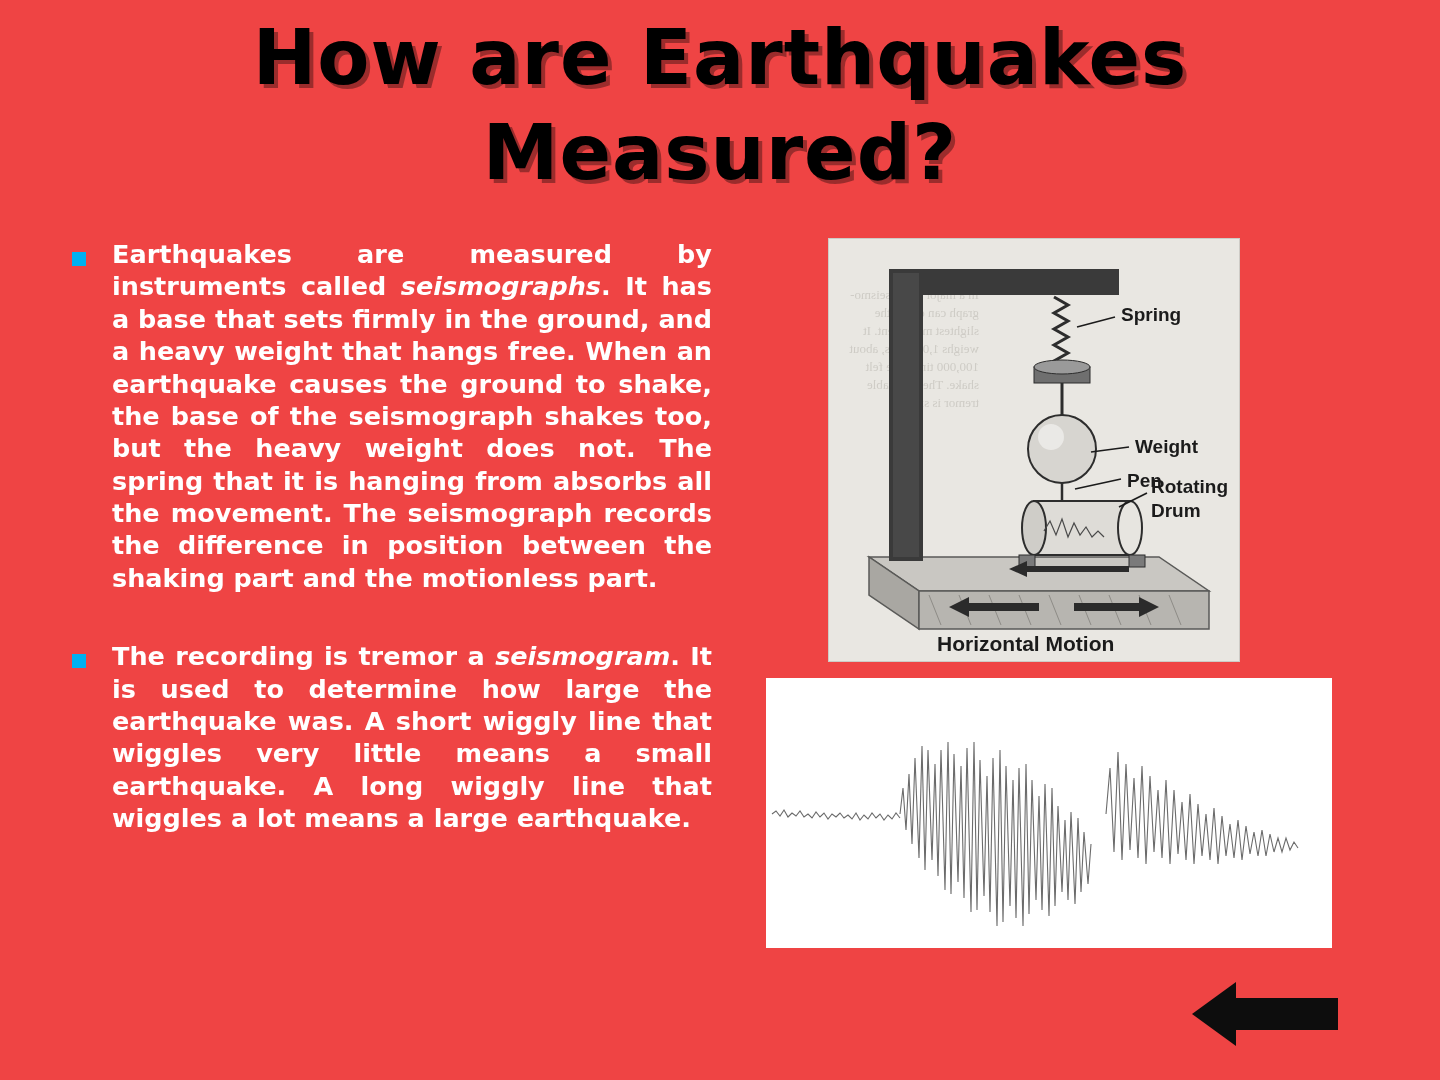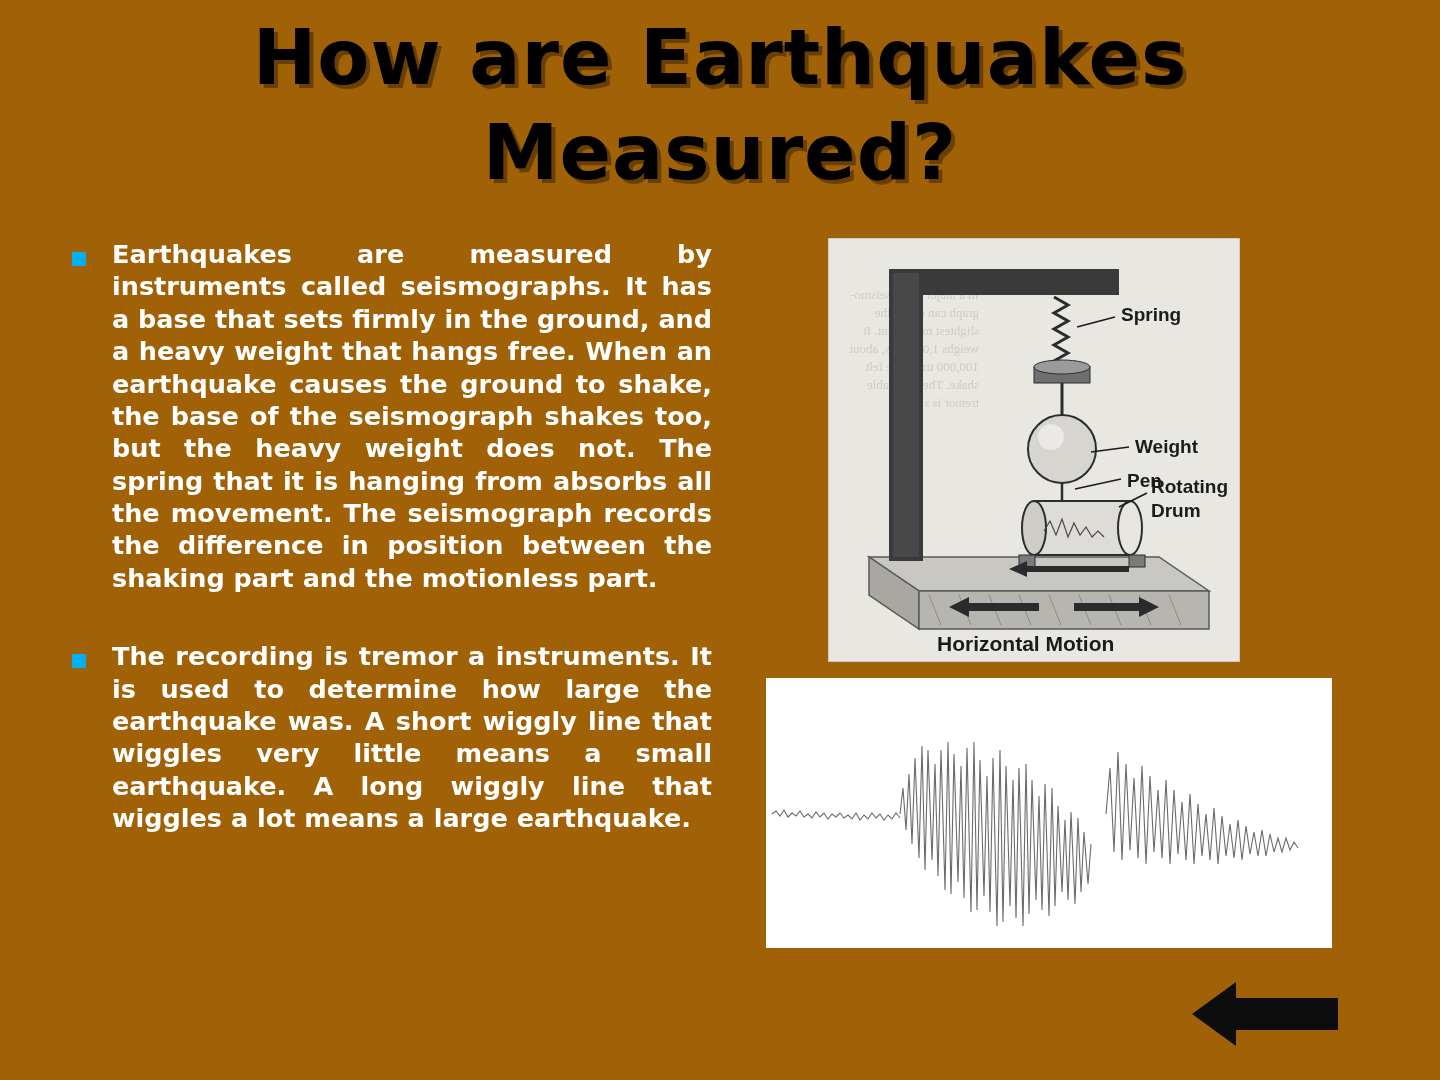--- a/index.html
+++ b/index.html
@@ -10,21 +10,21 @@
     width: 1440px;
     height: 1080px;
     background: #a50a0a;
     font-family: "Liberation Sans", sans-serif;
     overflow: hidden;
     position: relative;
   }
   .slide {
     position: absolute;
     inset: 0;
-    background: #a16207;
+    background: #ef4444;
   }
   
   .title {
     position: absolute;
     left: 60px;
     top: 10px;
     width: 1320px;
     text-align: center;
     font-family: "DejaVu Sans", sans-serif;
     font-weight: bold;
@@ -57,20 +57,21 @@
   .bullet-text {
     flex: 1 1 auto;
     color: #ffffff;
     font-family: "DejaVu Sans", sans-serif;
     font-weight: bold;
     font-size: 25.5px;
     line-height: 1.27;
     text-align: justify;
   }
   .bullet-text .ital {
+    font-style: italic;
     margin-top: 20px;
   }
   
   .fig-seismograph {
     position: absolute;
     left: 828px;
     top: 238px;
     width: 410px;
     height: 422px;
     background: #e8e6e1;
@@ -103,21 +104,21 @@
 
   <div class="body-col">
 
     <div class="bullet-row">
       <span class="bullet-marker"></span>
       <div class="bullet-text"><span>Earthquakes are measured by instruments called </span><span class="ital">seismographs</span><span>. It has a base that sets firmly in the ground, and a heavy weight that hangs free. When an earthquake causes the ground to shake, the base of the seismograph shakes too, but the heavy weight does not. The spring that it is hanging from absorbs all the movement. The seismograph records the difference in position between the shaking part and the motionless part.</span></div>
     </div>
 
     <div class="bullet-row" style="margin-top:16px;">
       <span class="bullet-marker"></span>
-      <div class="bullet-text"><span>The recording is tremor a </span><span class="ital">instruments</span><span>. It is used to determine how large the earthquake was. A short wiggly line that wiggles very little means a small earthquake. A long wiggly line that wiggles a lot means a large earthquake.</span></div>
+      <div class="bullet-text"><span>The recording is tremor a </span><span class="ital">seismogram</span><span>. It is used to determine how large the earthquake was. A short wiggly line that wiggles very little means a small earthquake. A long wiggly line that wiggles a lot means a large earthquake.</span></div>
     </div>
 
   </div>
 
   <div class="fig-seismograph">
     <svg width="410" height="422" viewBox="0 0 410 422" xmlns="http://www.w3.org/2000/svg">
       <rect x="0" y="0" width="410" height="422" fill="#e9e7e2"></rect>
 
       <g opacity="0.42" fill="#a9a69e" font-family="Liberation Serif, serif" font-size="13" transform="translate(30,30) scale(-1,1) translate(-120,0)">
         <text x="0" y="12">Do You Know</text>

